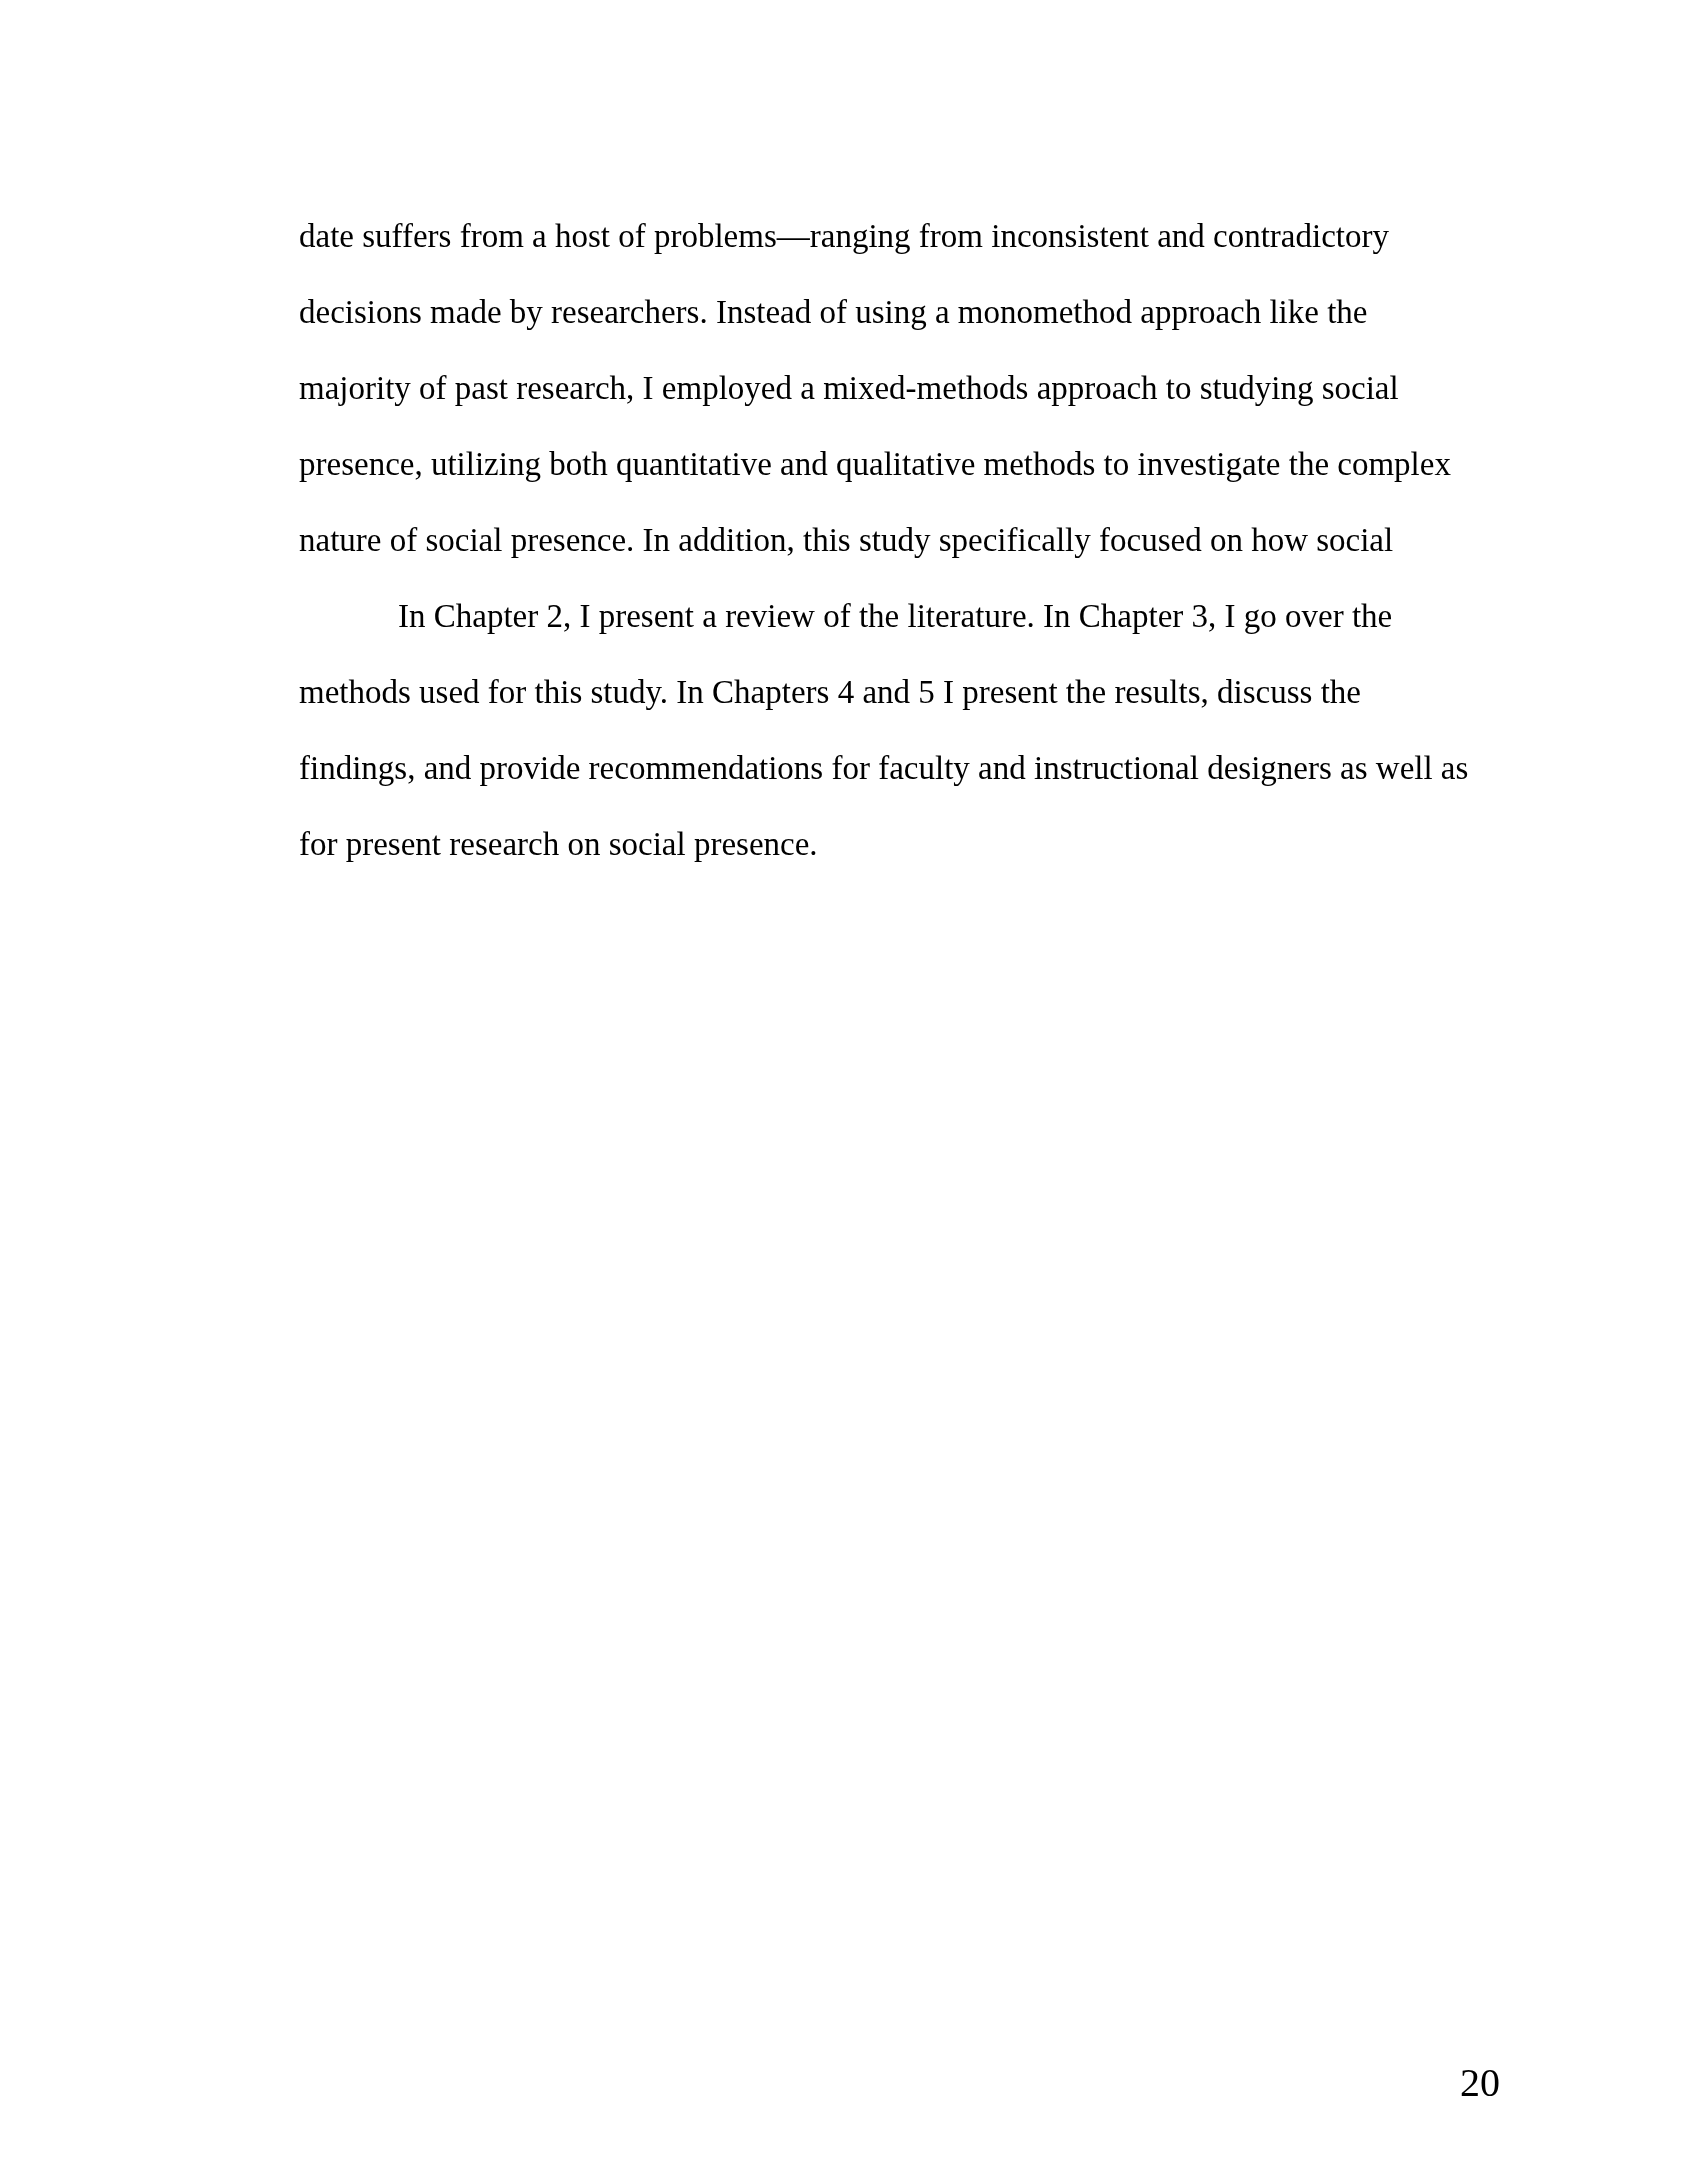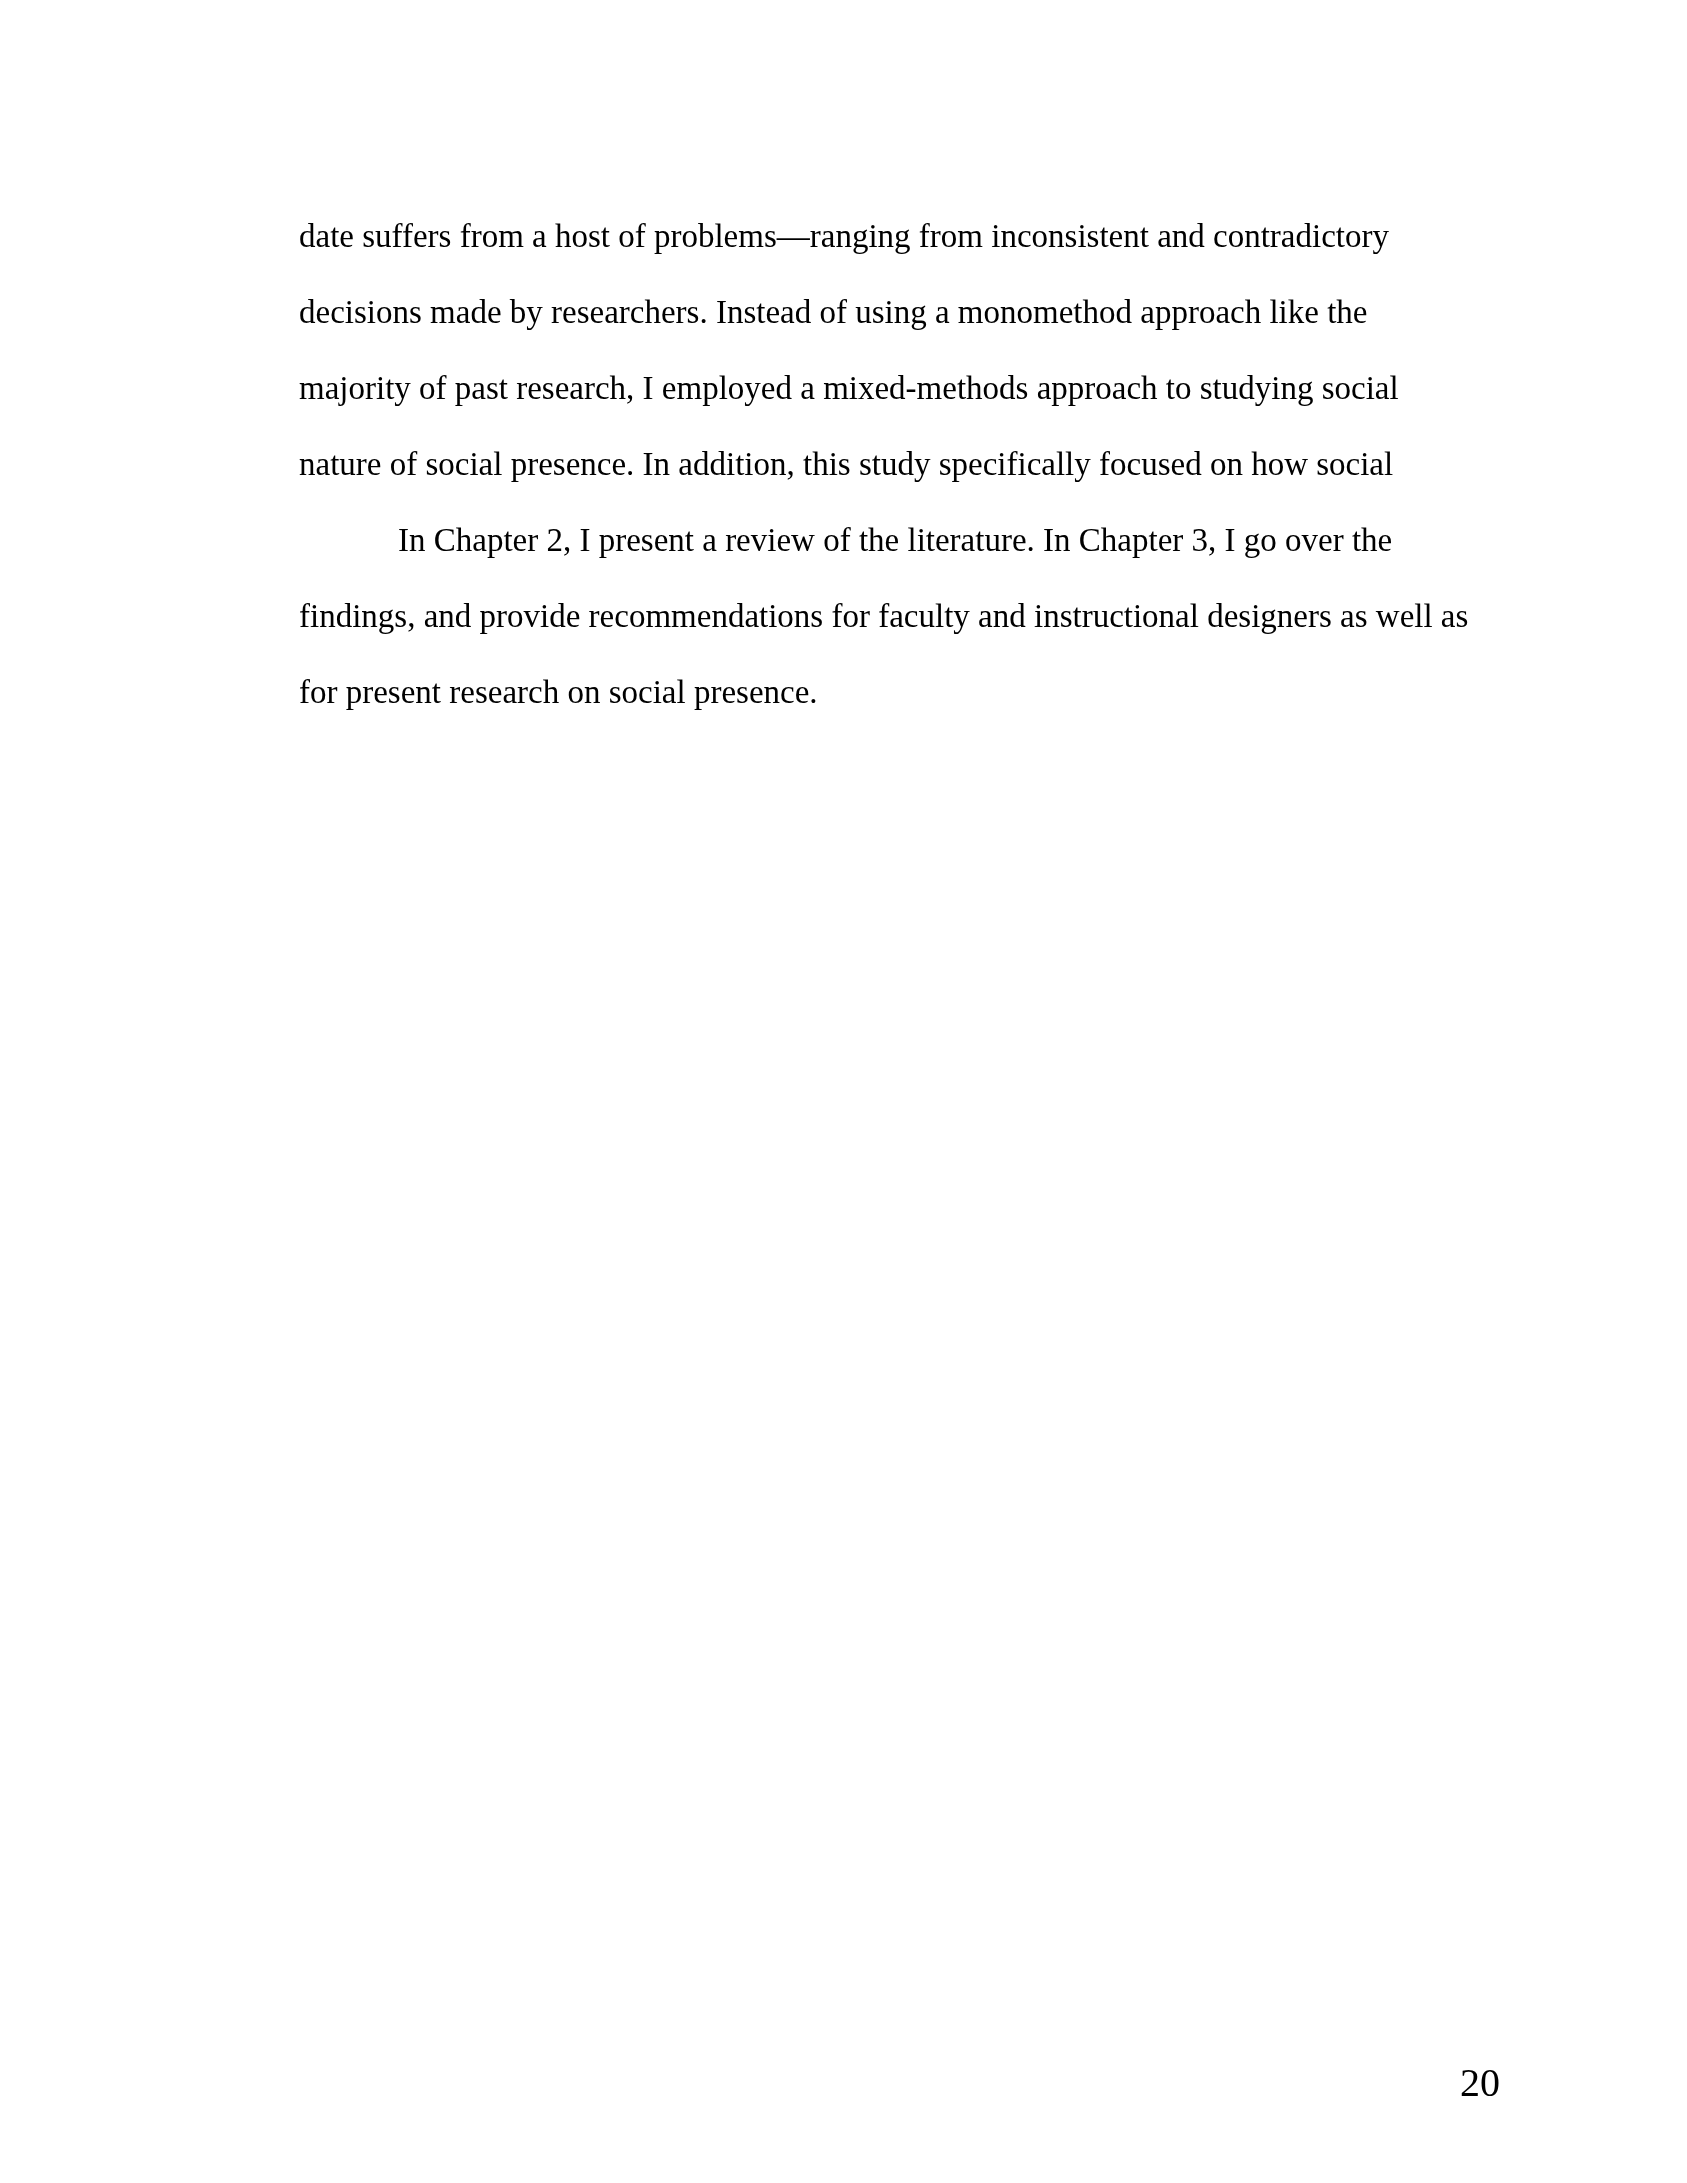--- a/index.html
+++ b/index.html
@@ -51,24 +51,26 @@
   </style>
 </head>
 <body>
 
 <div class="page">
   <div class="body-text">
     <div class="paragraph">
       <span class="line">date suffers from a host of problems—ranging from inconsistent and contradictory</span>
       <span class="line">decisions made by researchers. Instead of using a monomethod approach like the</span>
       <span class="line">majority of past research, I employed a mixed-methods approach to studying social</span>
+      <span class="line">presence, utilizing both quantitative and qualitative methods to investigate the complex</span>
       <span class="line">nature of social presence. In addition, this study specifically focused on how social</span>
     </div>
     <div class="paragraph">
       <span class="line indent">In Chapter 2, I present a review of the literature. In Chapter 3, I go over the</span>
+      <span class="line">methods used for this study. In Chapters 4 and 5 I present the results, discuss the</span>
       <span class="line">findings, and provide recommendations for faculty and instructional designers as well as</span>
       <span class="line">for present research on social presence.</span>
     </div>
   </div>
 
   <div class="page-number">20</div>
 </div>
 
 
 </body></html>

